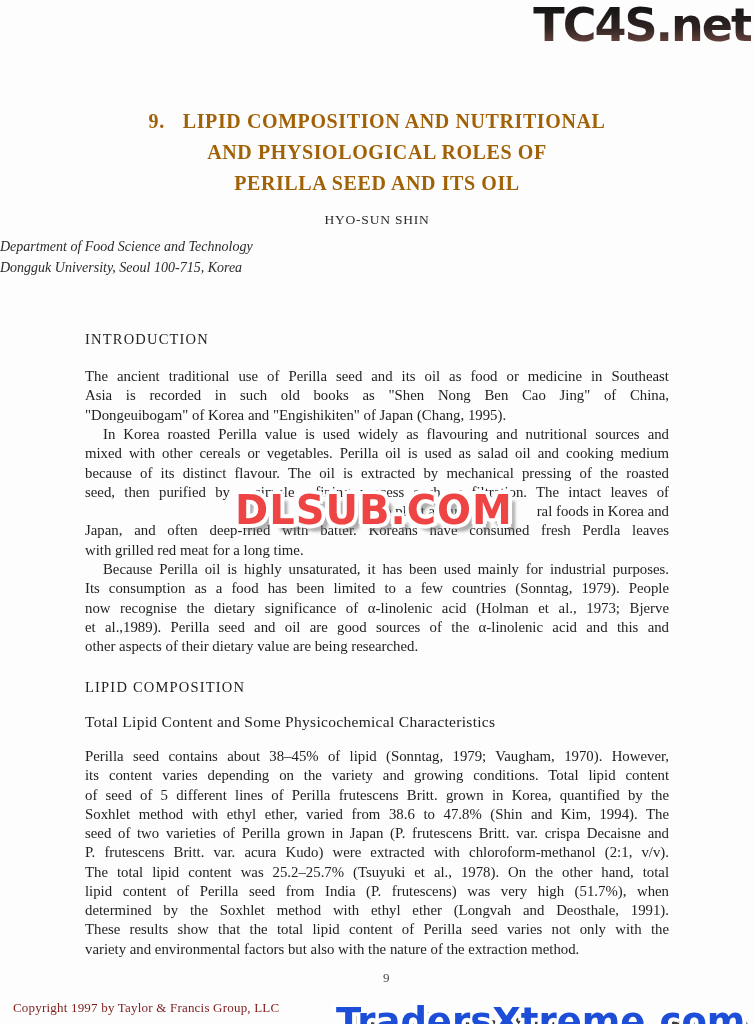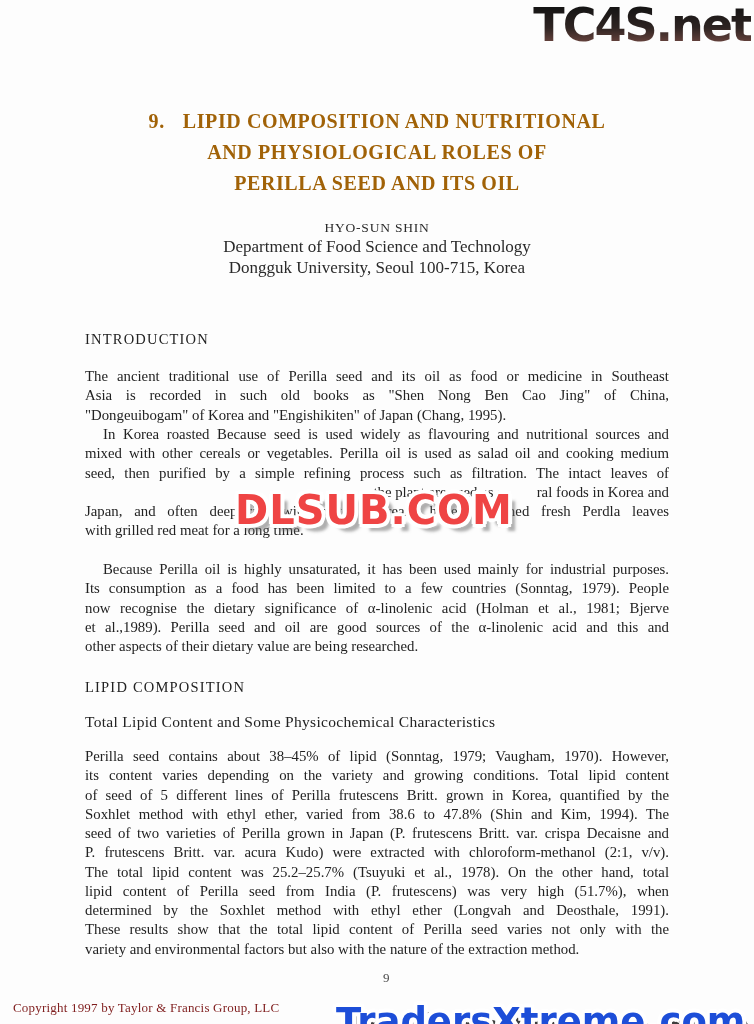--- a/index.html
+++ b/index.html
@@ -14,26 +14,26 @@
   }
 
   
   .title-block{
     position:absolute;top:106px;left:0;right:0;
     text-align:center;font-weight:bold;
     font-size:20px;line-height:31px;letter-spacing:.6px;color:#a16207;
   }
   .title-line1 .chapter-no{margin-right:18px;}
   .author{
-    position:absolute;top:220px;left:0;right:0;text-align:center;
+    position:absolute;top:212px;left:0;right:0;text-align:center;
     font-size:13.5px;letter-spacing:.8px;color:#2a2a2a;
   }
   .affiliation{
-    position:absolute;top:236px;left:0;right:0;text-align:center;
-    font-size:17px;line-height:21px;color:#2a2a2a;
+    position:absolute;top:236px;left:0;right:0;text-align:left;
+    font-style:italic;font-size:14px;line-height:21px;color:#2a2a2a;
   }
 
   
   .sec-heading{
     position:absolute;left:85px;
     font-size:14.5px;letter-spacing:1.2px;color:#222;text-align:right;
   }
   .sub-heading{
     position:absolute;left:85px;
     font-size:15.5px;letter-spacing:.3px;color:#222;
@@ -115,34 +115,35 @@
     <div>Dongguk University, Seoul 100-715, Korea</div>
   </div>
 
   <div class="sec-heading" style="top:331px">INTRODUCTION</div>
   <div class="para" style="top:367px">
       <div class="line">The ancient traditional use of Perilla seed and its oil as food or medicine in Southeast</div>
       <div class="line">Asia is recorded in such old books as "Shen Nong Ben Cao Jing" of China,</div>
       <div class="line last">"Dongeuibogam" of Korea and "Engishikiten" of Japan (Chang, 1995).</div>
     </div>
   <div class="para" style="top:425px">
-      <div class="line indent">In Korea roasted Because seed is used widely as flavouring and nutritional sources and</div>
+      <div class="line indent">In Korea roasted Perilla value is used widely as flavouring and nutritional sources and</div>
       <div class="line">mixed with other cereals or vegetables. Perilla oil is used as salad oil and cooking medium</div>
+      <div class="line">because of its distinct flavour. The oil is extracted by mechanical pressing of the roasted</div>
       <div class="line">seed, then purified by a simple refining process such as filtration. The intact leaves of</div>
       <div class="line split">
         <span>the plant are used as c</span>
         <span>ral foods in Korea and</span>
       </div>
       <div class="line">Japan, and often deep-fried with batter. Koreans have consumed fresh Perdla leaves</div>
       <div class="line last">with grilled red meat for a long time.</div>
     </div>
   <div class="para" style="top:560px">
       <div class="line indent">Because Perilla oil is highly unsaturated, it has been used mainly for industrial purposes.</div>
       <div class="line">Its consumption as a food has been limited to a few countries (Sonntag, 1979). People</div>
-      <div class="line">now recognise the dietary significance of α-linolenic acid (Holman et al., 1981; Bjerve</div>
+      <div class="line">now recognise the dietary significance of α-linolenic acid (Holman et al., 1973; Bjerve</div>
       <div class="line">et al.,1989). Perilla seed and oil are good sources of the α-linolenic acid and this and</div>
       <div class="line last">other aspects of their dietary value are being researched.</div>
     </div>
 
   <div class="sec-heading" style="top:679px">LIPID COMPOSITION</div>
   <div class="sub-heading" style="top:713px">Total Lipid Content and Some Physicochemical Characteristics</div>
   <div class="para" style="top:747px">
       <div class="line">Perilla seed contains about 38–45% of lipid (Sonntag, 1979; Vaugham, 1970). However,</div>
       <div class="line">its content varies depending on the variety and growing conditions. Total lipid content</div>
       <div class="line">of seed of 5 different lines of Perilla frutescens Britt. grown in Korea, quantified by the</div>

